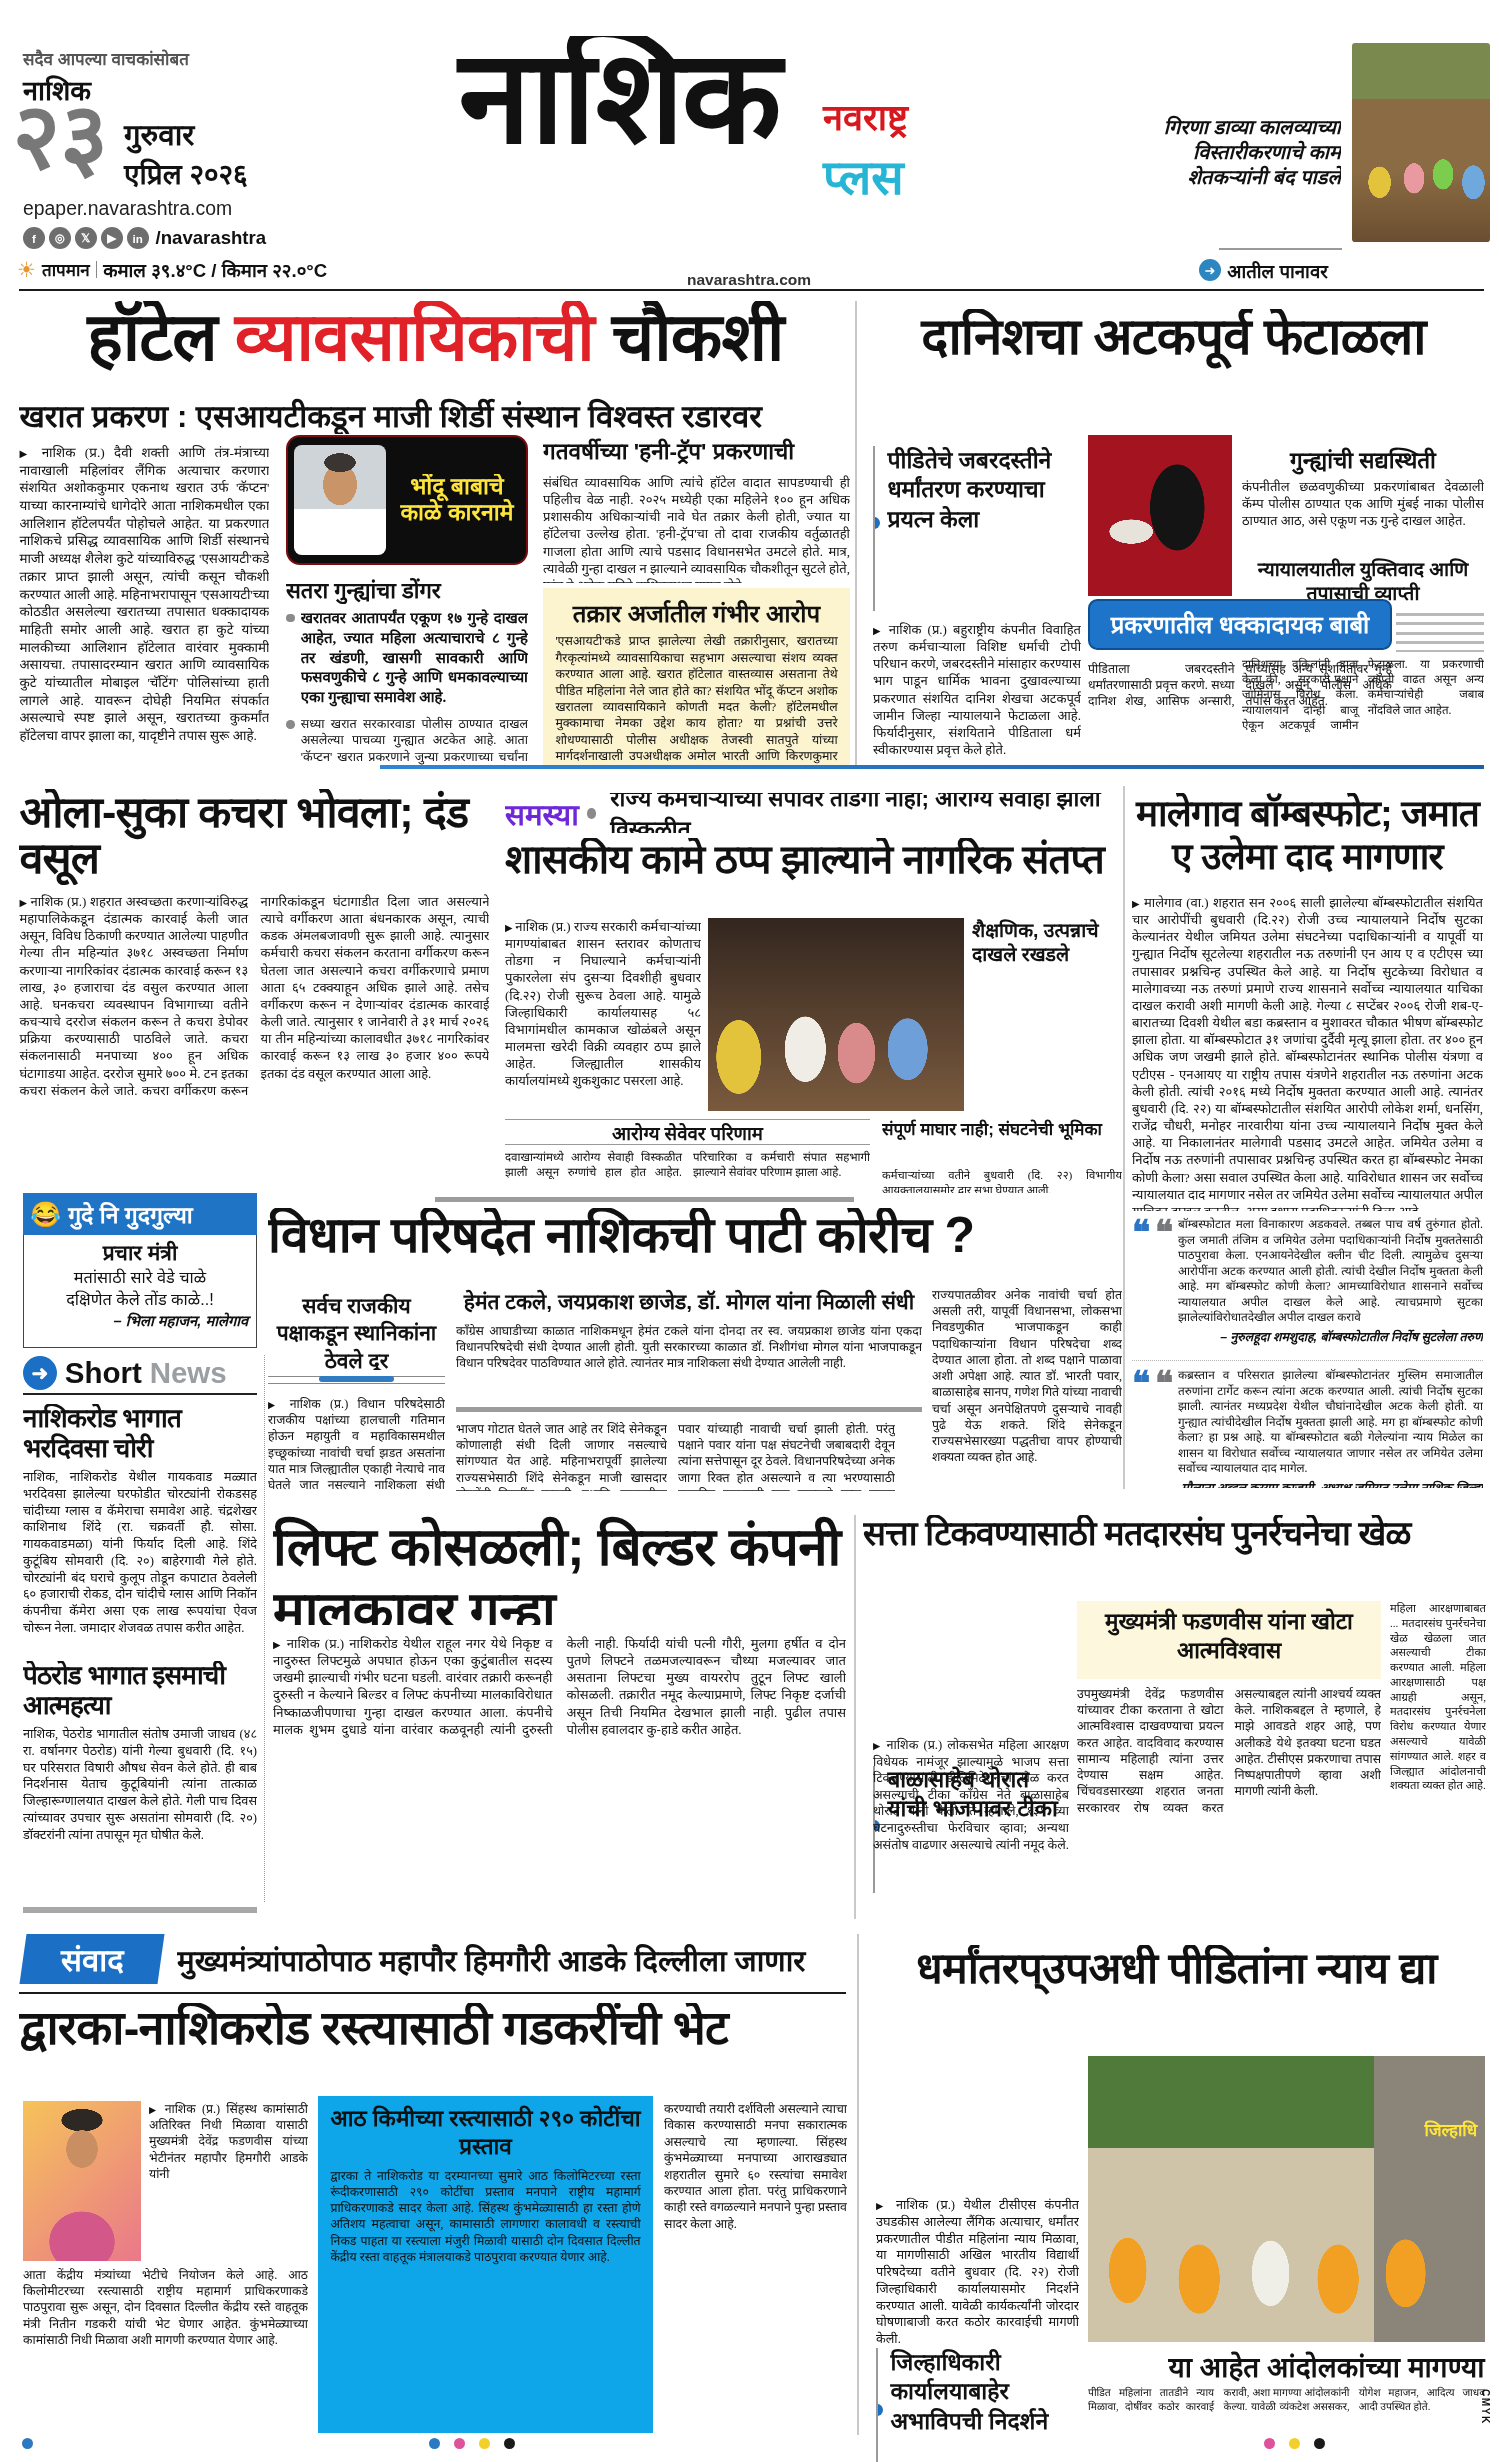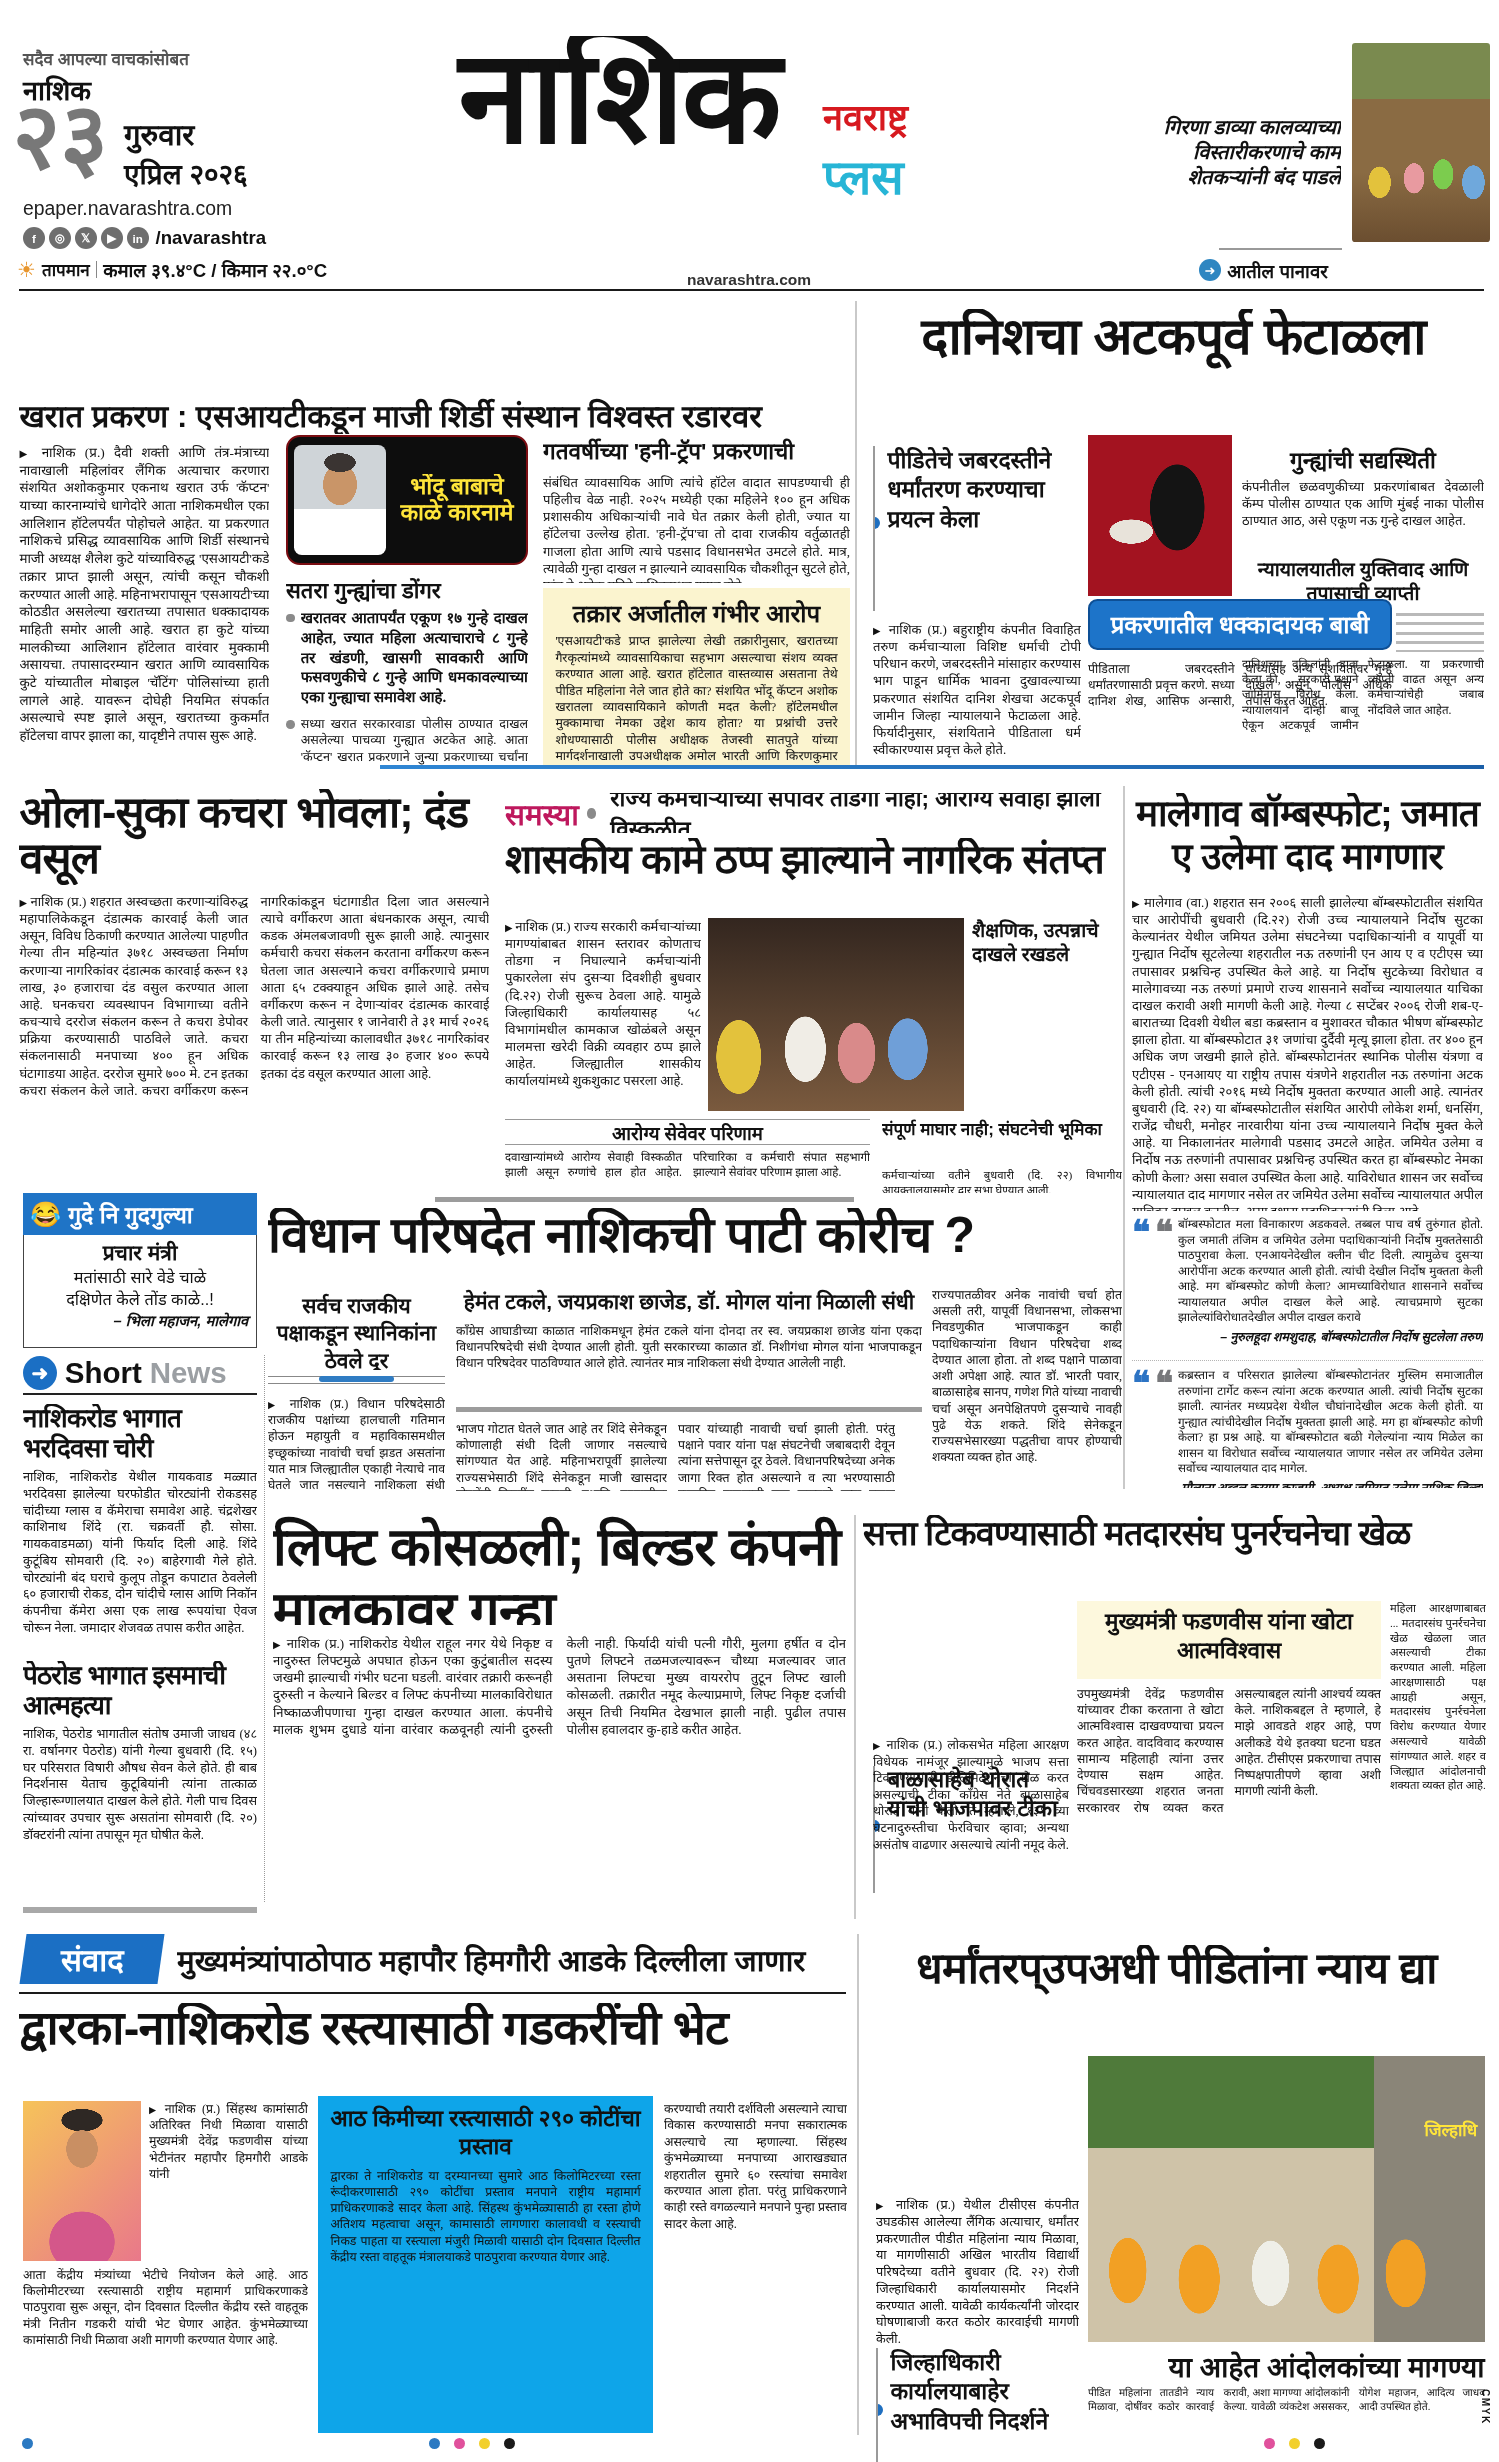--- a/index.html
+++ b/index.html
@@ -65,20 +65,25 @@
   </div>
   <div class="abs" style="left:1352px;top:43px;width:138px;height:199px;border-radius:3.1px;background:
       radial-gradient(18.6px 26px at 20% 70%, #e3c23c 0 60%, transparent 61%),
       radial-gradient(17px 25px at 45% 68%, #e89aa0 0 60%, transparent 61%),
       radial-gradient(17px 25px at 66% 66%, #7ccc4e 0 60%, transparent 61%),
       radial-gradient(18.6px 28px at 88% 70%, #6fa8dc 0 60%, transparent 61%),
       linear-gradient(180deg,#7a8a4f 0 28%,#8a6b43 28% 65%,#6b4e30);"></div>
 
   <div class="abs" style="left:19.4px;top:289px;width:1465px;height:2.3px;background:#1a1a1a;"></div>
 
+  <div class="abs hd center" style="left:19.4px;top:301px;width:832px;height:85px;font-size:67px;">
+    <span>हॉटेल</span>
+    <span style="color:#e02228;">व्यावसायिकाची</span>
+    <span>चौकशी</span>
+  </div>
   <div class="abs bold" style="left:19.4px;top:394px;width:832px;height:40px;font-size:31px;overflow:hidden;">खरात प्रकरण : एसआयटीकडून माजी शिर्डी संस्थान विश्वस्त रडारवर</div>
   <div class="abs serif lead" style="left:19.4px;top:444px;width:250px;height:321px;font-size:13.4px;">नाशिक (प्र.) दैवी शक्ती आणि तंत्र-मंत्राच्या नावाखाली महिलांवर लैंगिक अत्याचार करणारा संशयित अशोककुमार एकनाथ खरात उर्फ 'कॅप्टन' याच्या कारनाम्यांचे धागेदोरे आता नाशिकमधील एका आलिशान हॉटेलपर्यंत पोहोचले आहेत. या प्रकरणात नाशिकचे प्रसिद्ध व्यावसायिक आणि शिर्डी संस्थानचे माजी अध्यक्ष शैलेश कुटे यांच्याविरुद्ध 'एसआयटी'कडे तक्रार प्राप्त झाली असून, त्यांची कसून चौकशी करण्यात आली आहे. महिनाभरापासून 'एसआयटी'च्या कोठडीत असलेल्या खरातच्या तपासात धक्कादायक माहिती समोर आली आहे. खरात हा कुटे यांच्या मालकीच्या आलिशान हॉटेलात वारंवार मुक्कामी असायचा. तपासादरम्यान खरात आणि व्यावसायिक कुटे यांच्यातील मोबाइल 'चॅटिंग' पोलिसांच्या हाती लागले आहे. यावरून दोघेही नियमित संपर्कात असल्याचे स्पष्ट झाले असून, खरातच्या कुकर्मांत हॉटेलचा वापर झाला का, यादृष्टीने तपास सुरू आहे.</div>
 
   <div class="abs" style="left:286px;top:435px;width:242px;height:130px;background:#0d0d0d;border:2.3px solid #7a0d12;border-radius:14px;display:flex;align-items:center;padding:6.2px;gap:7.8px;">
     <div style="flex:0 0 92px;height:110px;border-radius:7.8px;background:
         radial-gradient(26px 15.5px at 50% 16%, #3a3432 0 60%, transparent 61%),
         radial-gradient(28px 34px at 50% 36%, #c99568 0 60%, transparent 61%),
         linear-gradient(180deg,#cfd4d8 0 58%, #ffffff 58%);"></div>
     <div class="center" style="flex:1;color:#ffe53a;font-weight:900;font-size:23px;line-height:1.12;overflow:hidden;">भोंदू बाबाचे काळे कारनामे</div>
   </div>
@@ -119,21 +124,21 @@
   <div class="abs serif" style="left:1242px;top:657px;width:242px;height:110px;font-size:11.5px;column-count:2;column-gap:9.3px;">दानिशच्या वकिलांनी दावा केला की, ... सरकारी पक्षाने जामिनास विरोध केला. न्यायालयाने दोन्ही बाजू ऐकून अटकपूर्व जामीन फेटाळला. या प्रकरणाची व्याप्ती वाढत असून अन्य कर्मचाऱ्यांचेही जबाब नोंदविले जात आहेत.</div>
   <div class="abs center" style="left:1088px;top:599px;width:304px;height:51px;background:#1d74c9;border:2.3px solid #0d4f95;border-radius:9.3px;color:#fff;font-weight:900;font-size:24px;line-height:47px;overflow:hidden;">प्रकरणातील धक्कादायक बाबी</div>
   <div class="abs serif" style="left:1088px;top:661px;width:304px;height:106px;font-size:12.3px;column-count:2;column-gap:11px;">पीडिताला जबरदस्तीने धर्मांतरणासाठी प्रवृत्त करणे. सध्या दानिश शेख, आसिफ अन्सारी, यांच्यासह अन्य संशयितांवर गुन्हे दाखल असून पोलीस अधिक तपास करत आहेत.</div>
 
   <div class="abs" style="left:380px;top:765px;width:1104px;height:3.9px;background:linear-gradient(90deg,#2f86d4,#1b5fa8);"></div>
 
   <div class="abs hd" style="left:19.4px;top:789px;width:470px;height:96px;font-size:43px;">ओला-सुका कचरा भोवला; दंड वसूल</div>
   <div class="abs serif lead" style="left:19.4px;top:893px;width:470px;height:300px;font-size:13px;column-count:2;column-gap:12.4px;">नाशिक (प्र.) शहरात अस्वच्छता करणाऱ्यांविरुद्ध महापालिकेकडून दंडात्मक कारवाई केली जात असून, विविध ठिकाणी करण्यात आलेल्या पाहणीत गेल्या तीन महिन्यांत ३७१८ अस्वच्छता निर्माण करणाऱ्या नागरिकांवर दंडात्मक कारवाई करून १३ लाख, ३० हजाराचा दंड वसुल करण्यात आला आहे. घनकचरा व्यवस्थापन विभागाच्या वतीने कचऱ्याचे दररोज संकलन करून ते कचरा डेपोवर प्रक्रिया करण्यासाठी पाठविले जाते. कचरा संकलनासाठी मनपाच्या ४०० हून अधिक घंटागाडया आहेत. दररोज सुमारे ७०० मे. टन इतका कचरा संकलन केले जाते. कचरा वर्गीकरण करून नागरिकांकडून घंटागाडीत दिला जात असल्याने त्याचे वर्गीकरण आता बंधनकारक असून, त्याची कडक अंमलबजावणी सुरू झाली आहे. त्यानुसार कर्मचारी कचरा संकलन करताना वर्गीकरण करून घेतला जात असल्याने कचरा वर्गीकरणाचे प्रमाण आता ६५ टक्क्याहून अधिक झाले आहे. तसेच वर्गीकरण करून न देणाऱ्यांवर दंडात्मक कारवाई केली जाते. त्यानुसार १ जानेवारी ते ३१ मार्च २०२६ या तीन महिन्यांच्या कालावधीत ३७१८ नागरिकांवर कारवाई करून १३ लाख ३० हजार ४०० रूपये इतका दंड वसूल करण्यात आला आहे.</div>
 
   <div class="abs" style="left:505px;top:793px;width:617px;height:40px;display:flex;align-items:center;gap:7.8px;overflow:hidden;">
-    <span style="color:#be185d;font-size:29.5px;font-weight:900;">समस्या</span>
+    <span style="color:#6d28d9;font-size:29.5px;font-weight:900;">समस्या</span>
     <span class="dot" style="background:#8a8a8a;"></span>
     <span style="font-size:22.5px;font-weight:800;">राज्य कर्मचाऱ्यांच्या संपावर तोडगा नाही; आरोग्य सेवाही झाली विस्कळीत</span>
   </div>
   <div class="abs hd" style="left:505px;top:838px;width:617px;height:68px;font-size:40px;">शासकीय कामे ठप्प झाल्याने नागरिक संतप्त</div>
   <div class="abs serif lead" style="left:505px;top:918px;width:196px;height:270px;font-size:13px;">नाशिक (प्र.) राज्य सरकारी कर्मचाऱ्यांच्या मागण्यांबाबत शासन स्तरावर कोणताच तोडगा न निघाल्याने कर्मचाऱ्यांनी पुकारलेला संप दुसऱ्या दिवशीही बुधवार (दि.२२) रोजी सुरूच ठेवला आहे. यामुळे जिल्हाधिकारी कार्यालयासह ५८ विभागांमधील कामकाज खोळंबले असून मालमत्ता खरेदी विक्री व्यवहार ठप्प झाले आहेत. जिल्ह्यातील शासकीय कार्यालयांमध्ये शुकशुकाट पसरला आहे.</div>
   <div class="abs" style="left:708px;top:918px;width:256px;height:193px;background:
       radial-gradient(37px 61px at 12% 72%, #e3c23c 0 60%, transparent 61%),
       radial-gradient(34px 54px at 38% 68%, #f0ede6 0 60%, transparent 61%),
       radial-gradient(31px 50px at 58% 70%, #d98a8a 0 60%, transparent 61%),
       radial-gradient(33px 51px at 78% 68%, #6f9fd8 0 60%, transparent 61%),

